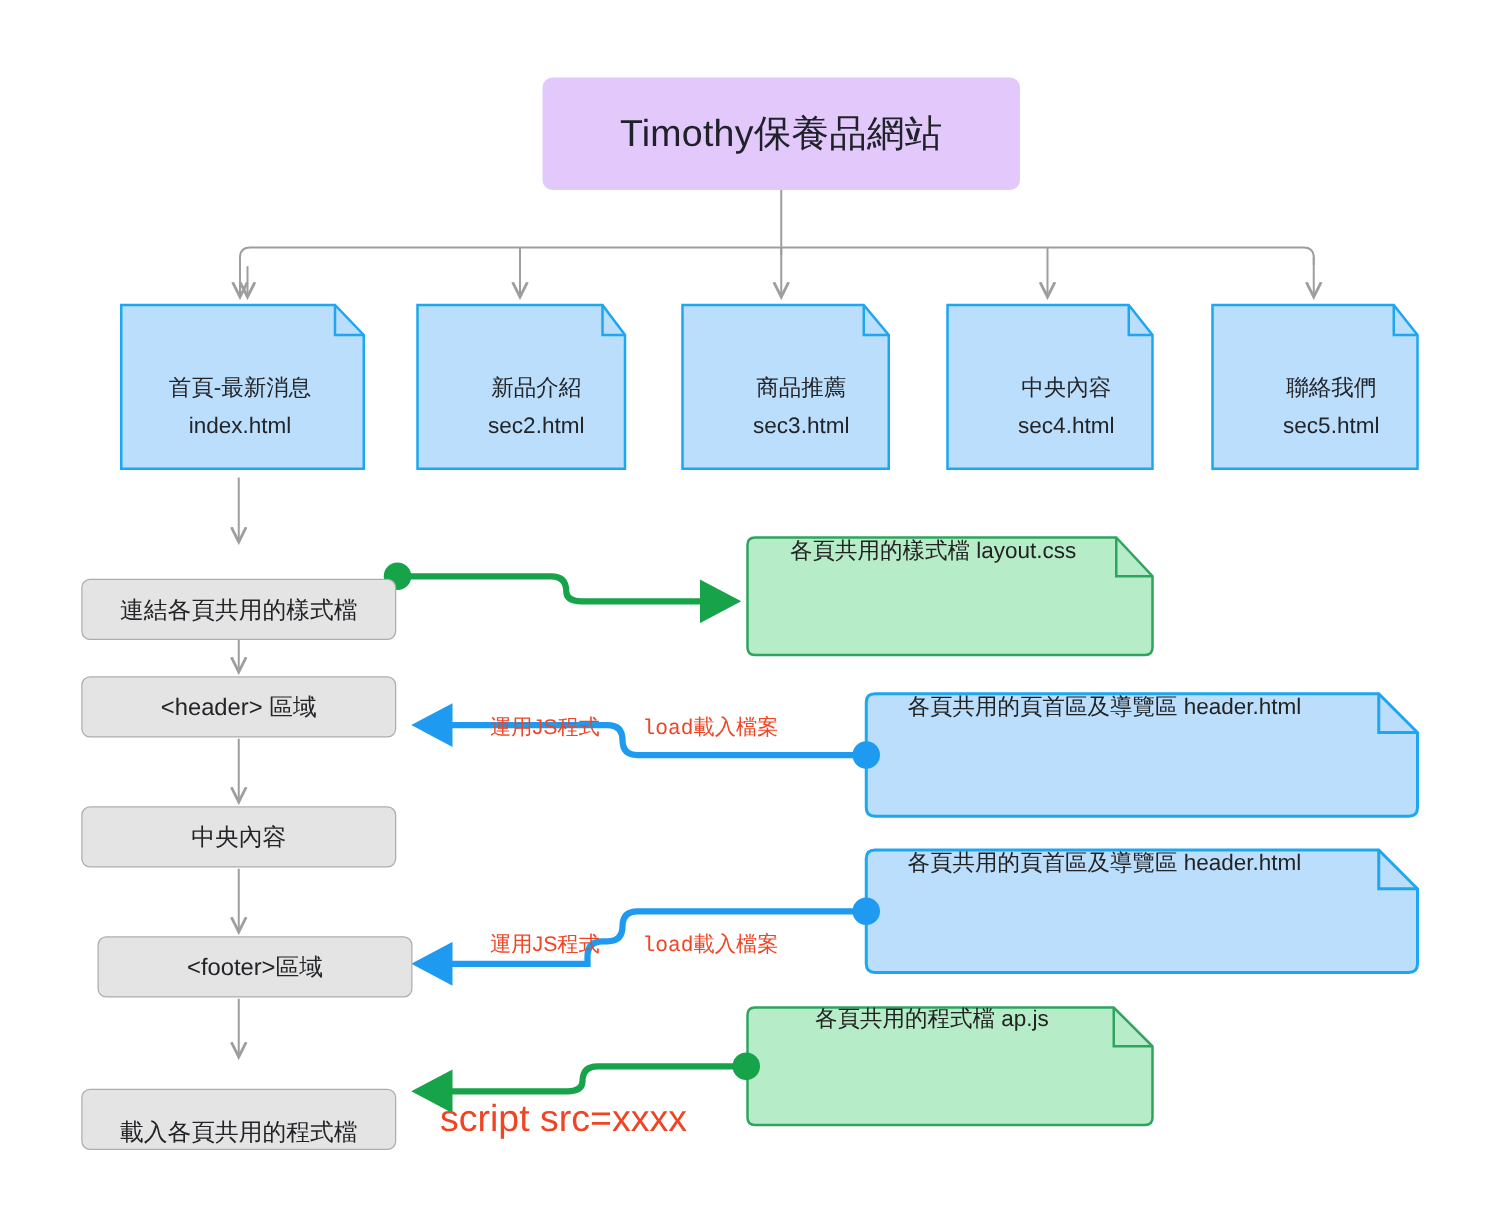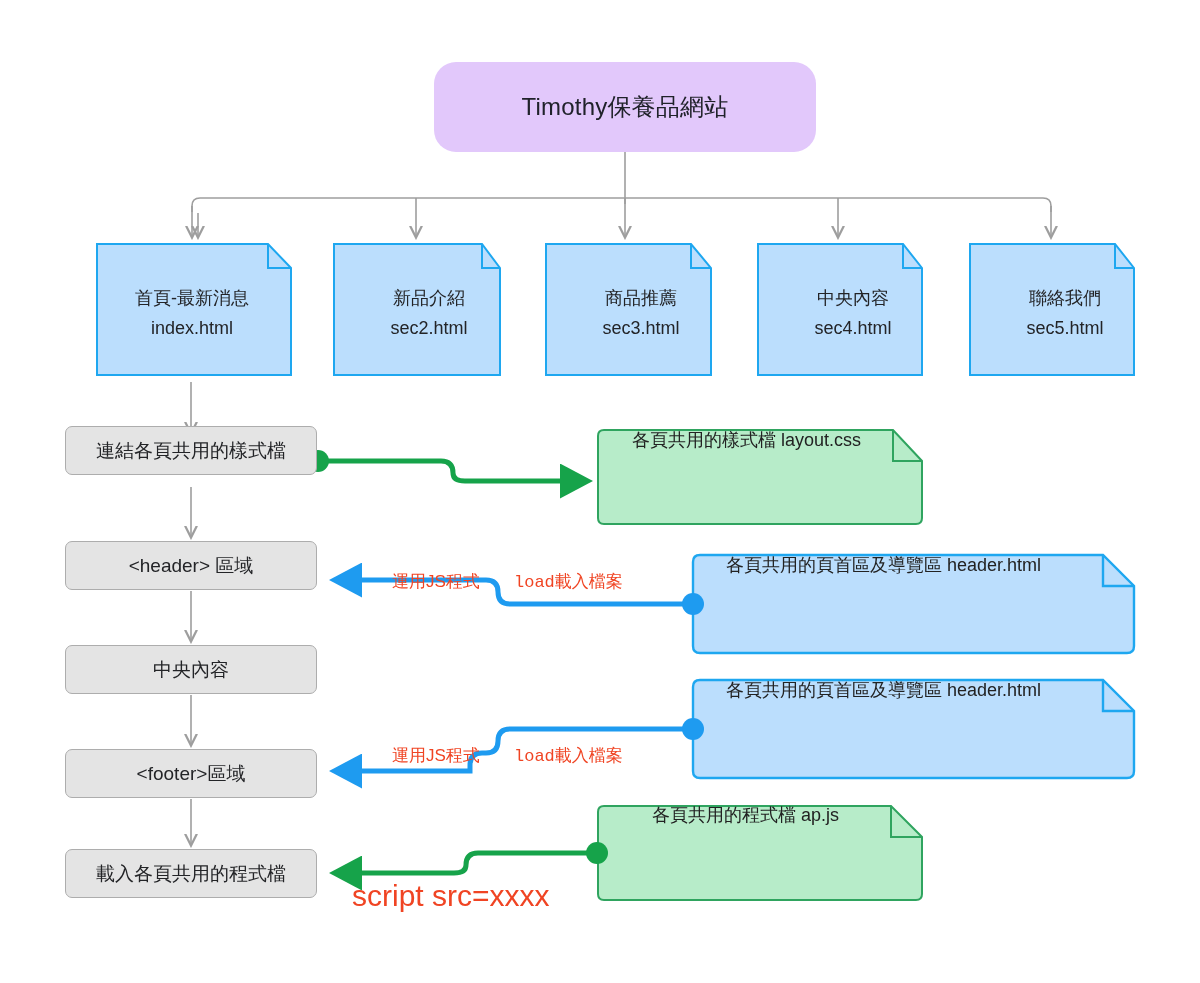--- a/index.html
+++ b/index.html
@@ -9,53 +9,53 @@
     color:#1f2023;
   }
   #canvas{position:absolute;inset:0;width:1200px;height:983px;}
   #svg-layer{position:absolute;left:0;top:0;width:1200px;height:983px;pointer-events:none;}
 
   .node{position:absolute;box-sizing:border-box;display:flex;align-items:center;justify-content:center;}
 
   
   .title-pill{
     left:434px;top:62px;width:382px;height:90px;
-    background:#e2c8fb;border-radius:22px;
-    font-size:24px;letter-spacing:.2px;color:#20222a;
+    background:#e2c8fb;border-radius:8px;
+    font-size:30px;letter-spacing:.2px;color:#20222a;
   }
 
   
   .doc{
     position:absolute;box-sizing:border-box;
   }
   .doc .label{
     position:absolute;inset:0;display:flex;flex-direction:column;
     align-items:center;justify-content:center;gap:7px;
     font-size:18px;color:#232427;line-height:1.25;
   }
   .doc .label .sub{font-size:18px;}
 
-  .page-card{width:196px;height:140px;top:243px;}
+  .page-card{width:196px;height:140px;top:255px;}
   .pc1{left:94px;}
   .pc2{left:331px;}
   .pc3{left:543px;text-align:right;}
   .pc4{left:755px;}
   .pc5{left:967px;}
 
   
   .grey{
     left:65px;width:252px;height:49px;
     background:#e4e4e4;border:1px solid #adadad;border-radius:7px;
     font-size:19px;color:#232427;
   }
-  .g1{top:426px;}
+  .g1{top:463px;}
   .g2{top:541px;}
   .g3{top:645px;}
-  .g4{top:749px;}
-  .g5{top:849px;}
+  .g4{top:749px;margin-left:13px;}
+  .g5{top:871px;align-items:flex-end;}
 
   
   .res{position:absolute;box-sizing:border-box;}
   .res .inner{
     position:absolute;inset:0;display:flex;align-items:flex-start;
     padding-left:40px;font-size:18px;color:#222;
   }
   .res-css{left:596px;top:428px;width:328px;height:96px;}
   .res-css .inner{padding-left:36px;}
   .res-hdr1{left:692px;top:553px;width:442px;height:100px;}

